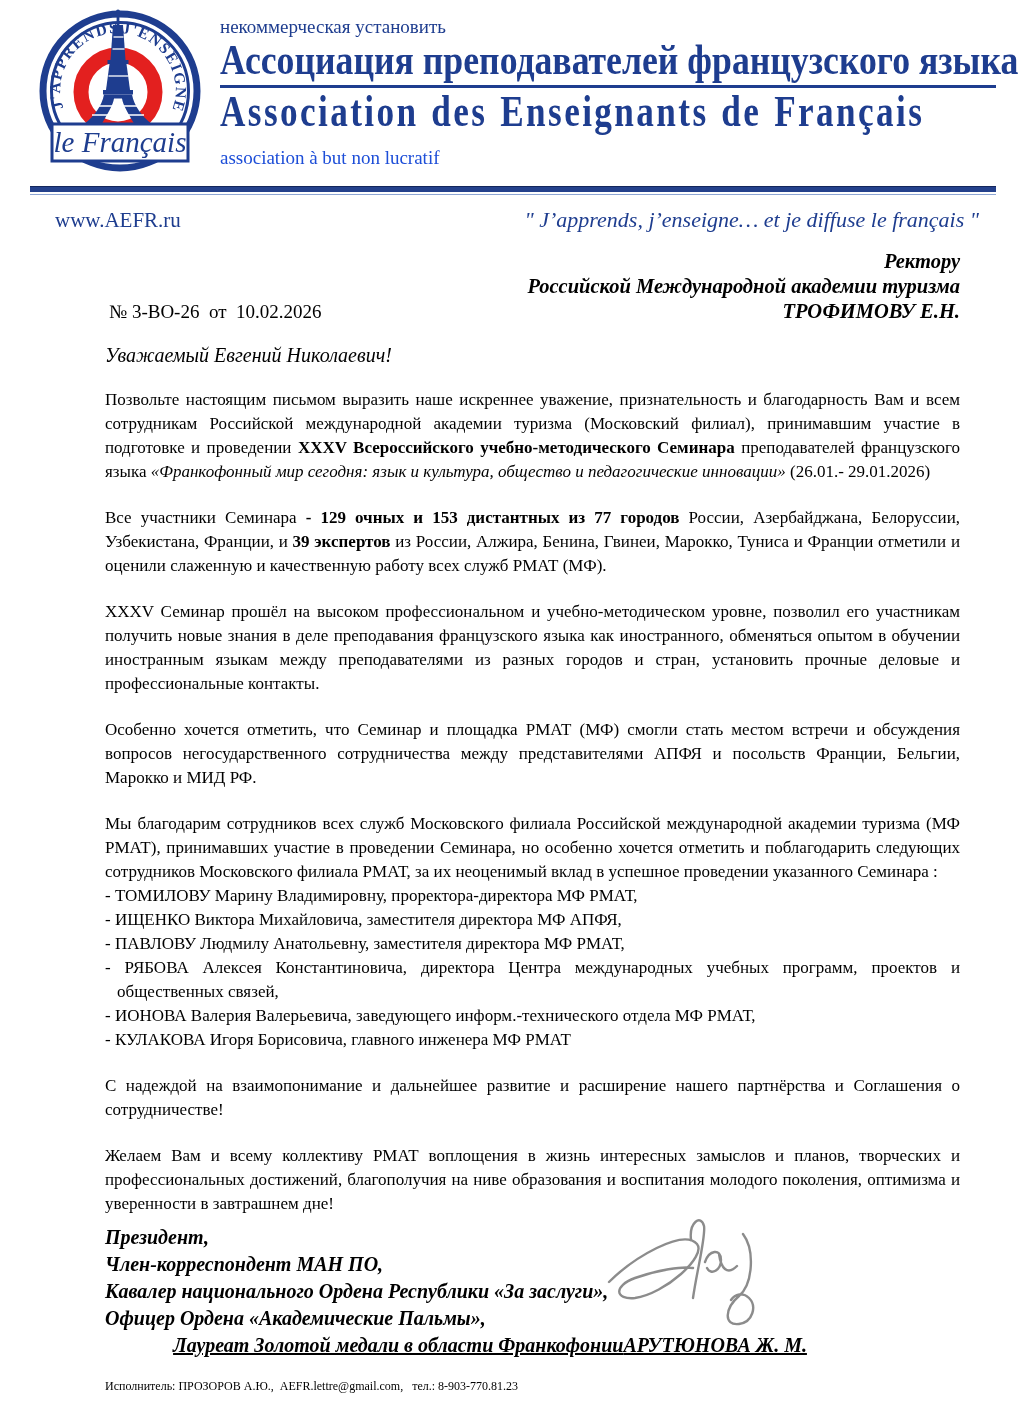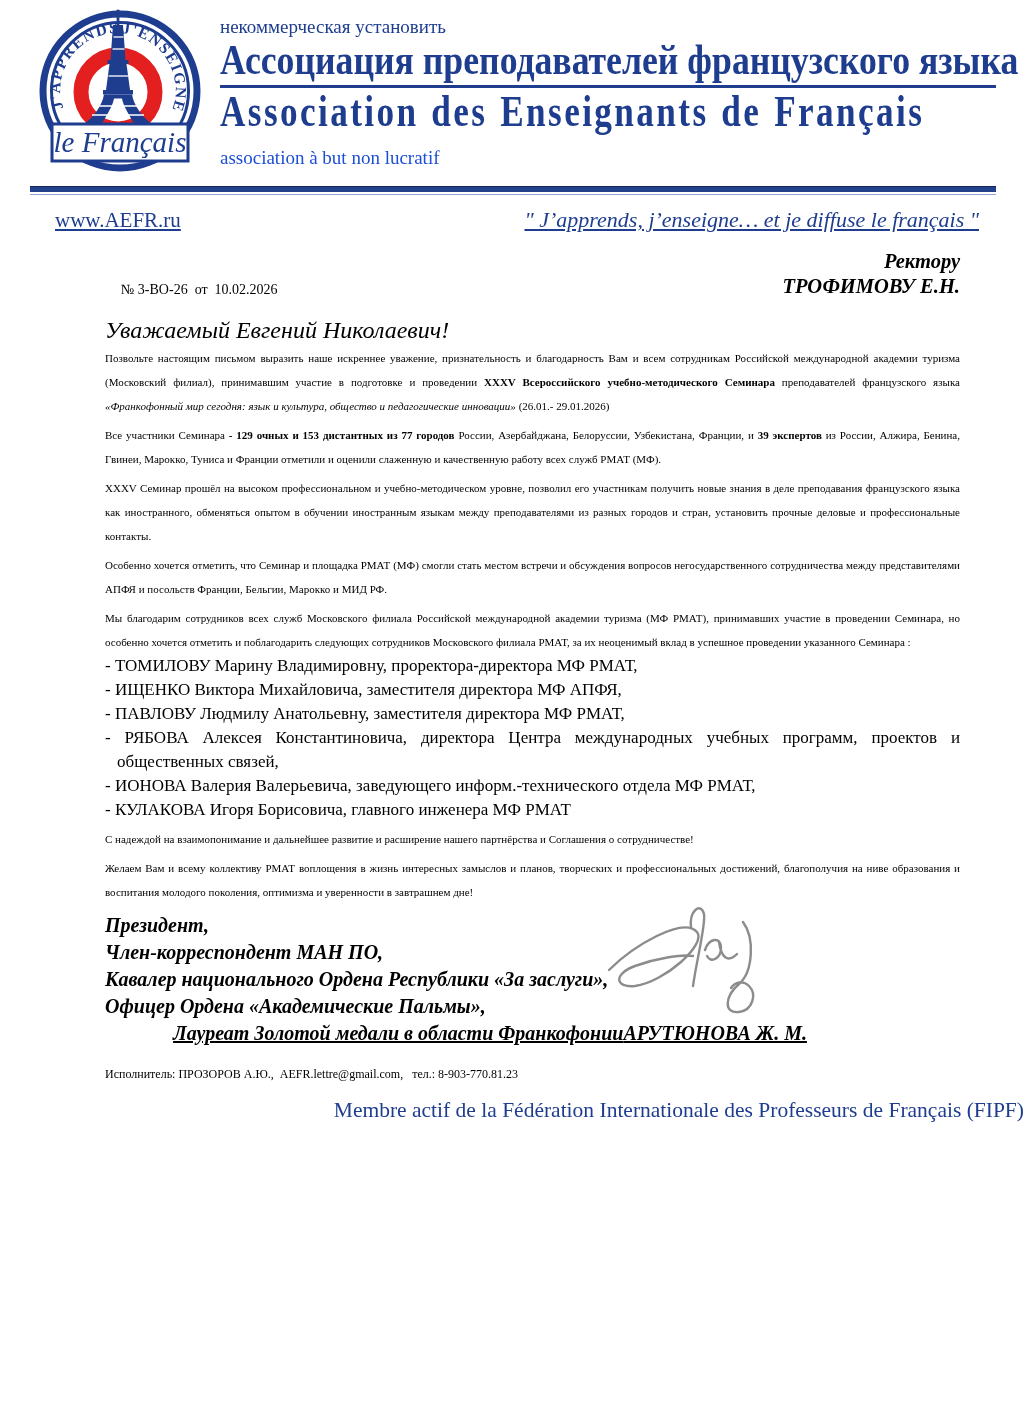--- a/index.html
+++ b/index.html
@@ -26,38 +26,38 @@
     font-size:44px;font-weight:bold;color:#1e3d8f;line-height:1.0;
     letter-spacing:3px;word-spacing:2px;white-space:nowrap;
     transform:scaleX(0.80);transform-origin:0 50%;
   }
   .subtitle-fr{font-size:19px;color:#1d4ed8;margin-top:13px;}
   .head-rule{margin:6px 28px 0 30px;}
   .head-rule .bar{height:5px;background:#24418c;border-top:1px solid #14265c;}
   .head-rule .thin{height:1px;background:#8ea6d4;margin-top:2px;}
   .tagline-row{
     margin:12px 45px 0 55px;display:flex;justify-content:space-between;
-    align-items:baseline;color:#1e3d8f;text-decoration:underline;
+    align-items:baseline;color:#1e3d8f;
   }
   .website{font-size:21px;}
   .motto{font-size:22px;font-style:italic;}
   
   .letter-body{margin:16px 64px 0 105px;}
   .recipient-wrap{position:relative;}
   .recipient{
     text-align:right;font-weight:bold;font-style:italic;
     font-size:20.5px;line-height:25px;
   }
   .ref{
-    position:absolute;left:16px;bottom:1px;
-    font-size:14px;white-space:pre;
+    position:absolute;left:4px;bottom:1px;
+    font-size:19px;white-space:pre;
   }
-  .salutation{margin-top:20px;font-style:italic;font-size:24px;line-height:22px;}
+  .salutation{margin-top:20px;font-style:italic;font-size:20px;line-height:22px;}
   .para{
-    font-size:11px;line-height:24px;text-align:justify;margin-top:5px;
+    font-size:17px;line-height:24px;text-align:justify;margin-top:22px;
   }
   .b{font-weight:bold;}
   .i{font-style:italic;}
   .thanks-list{margin-top:0;}
   .list-line{
     font-size:17px;line-height:24px;text-align:justify;
     padding-left:12px;text-indent:-12px;
   }
   
   .sig-block{
@@ -127,20 +127,21 @@
   <div class="tagline-row">
     <div class="website">www.AEFR.ru</div>
     <div class="motto">" J’apprends, j’enseigne… et je diffuse le français "</div>
   </div>
 
   <div class="letter-body">
 
     <div class="recipient-wrap">
       <div class="recipient">
           <div>Ректору</div>
+          <div>Российской Международной академии туризма</div>
           <div>ТРОФИМОВУ Е.Н.</div>
         </div>
       <div class="ref">№ 3-ВО-26  от  10.02.2026</div>
     </div>
 
     <div class="salutation">Уважаемый Евгений Николаевич!</div>
 
     <div class="para"><span>Позвольте настоящим письмом выразить наше искреннее уважение, признательность и благодарность Вам и всем сотрудникам Российской международной академии туризма (Московский филиал), принимавшим участие в подготовке и проведении </span><span class="b">XXXV Всероссийского учебно-методического Семинара</span><span> преподавателей французского языка </span><span class="i">«Франкофонный мир сегодня: язык и культура, общество и педагогические инновации»</span><span> (26.01.- 29.01.2026)</span></div>
     <div class="para"><span>Все участники Семинара </span><span class="b">- 129 очных и 153 дистантных из 77  городов</span><span> России, Азербайджана, Белоруссии, Узбекистана, Франции, и </span><span class="b">39 экспертов</span><span> из России, Алжира, Бенина, Гвинеи, Марокко, Туниса и Франции отметили и оценили слаженную и  качественную работу всех служб РМАТ (МФ).</span></div>
     <div class="para">XXXV Семинар прошёл на высоком профессиональном и учебно-методическом уровне, позволил его участникам получить новые знания в деле преподавания французского языка как иностранного, обменяться опытом в обучении иностранным языкам между преподавателями из разных городов и стран, установить прочные деловые и профессиональные контакты.</div>

